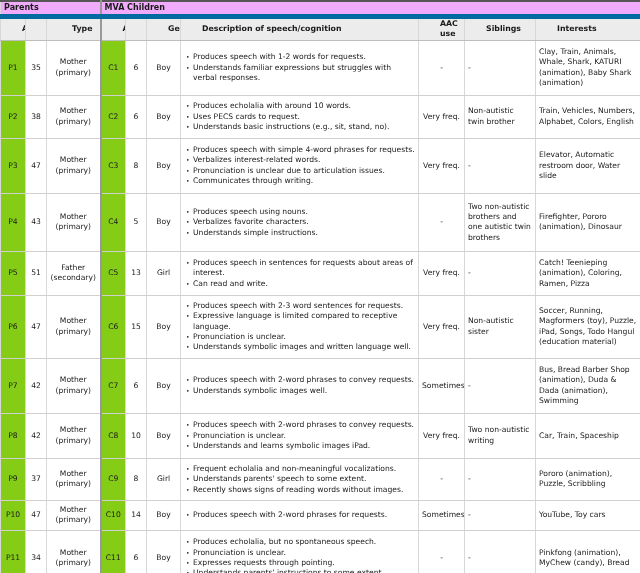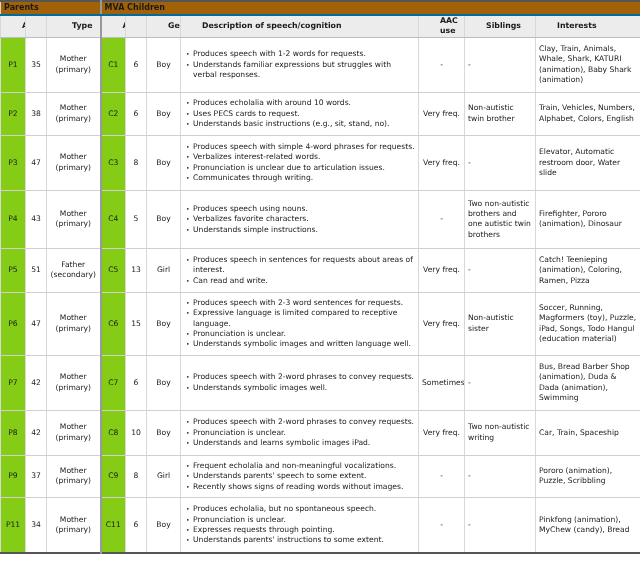--- a/index.html
+++ b/index.html
@@ -9,21 +9,21 @@
     width: 640px;
     table-layout: fixed;
     font-size: 7.6px;
     line-height: 10.4px;
     border-top: 2px solid #555;
     border-bottom: 2px solid #555;
     border-left: 1px solid #777;
     border-right: 1px solid #777;
   }
   table.t td, table.t th { border: 1px solid #d8d8d8; padding: 0 3px; vertical-align: middle; overflow: hidden; }
-  tr.grp th { background: #a16207; text-align: left; font-weight: bold; height: 12px; font-size: 8px; border-bottom: 2px solid #0369a1; }
+  tr.grp th { background: #f0abfc; text-align: left; font-weight: bold; height: 12px; font-size: 8px; border-bottom: 5px solid #0369a1; }
   tr.grp th.p { border-right: 2px solid #999; }
   tr.hdr th { background: #ececec; font-weight: bold; height: 13px; font-size: 7.8px; text-align: left; border-bottom: 1px solid #bdbdbd; padding-left: 21px; }
   tr.hdr th.c { text-align: center; }
   td.alias { background: #84cc16; font-weight: normal; text-align: center; }
   td.c { text-align: center; }
   td.type { text-align: center; border-radius: 10px; }
   td.sep, th.sep { border-right: 2px solid #999 !important; }
   td.desc ul { margin: 0; padding: 0 0 0 9px; list-style: none; }
   td.desc li { position: relative; }
   td.desc li::before { content: "•"; position: absolute; left: -7px; font-size: 6px; }
@@ -219,20 +219,36 @@
           <ul>
             <li>Frequent echolalia and non-meaningful vocalizations.</li>
             <li>Understands parents' speech to some extent.</li>
             <li>Recently shows signs of reading words without images.</li>
           </ul>
         </td>
         <td class="c">-</td>
         <td>-</td>
         <td class="interests">Pororo (animation), Puzzle, Scribbling</td>
       </tr>
+      <tr class="row" style="height: 30px;">
+        <td class="alias">P10</td>
+        <td class="c">47</td>
+        <td class="type sep">Mother (primary)</td>
+        <td class="alias">C10</td>
+        <td class="c">14</td>
+        <td class="c">Boy</td>
+        <td class="desc">
+          <ul>
+            <li>Produces speech with 2-word phrases for requests.</li>
+          </ul>
+        </td>
+        <td class="c">Sometimes</td>
+        <td>-</td>
+        <td class="interests">YouTube, Toy cars</td>
+      </tr>
       <tr class="row" style="height: 56px;">
         <td class="alias">P11</td>
         <td class="c">34</td>
         <td class="type sep">Mother (primary)</td>
         <td class="alias">C11</td>
         <td class="c">6</td>
         <td class="c">Boy</td>
         <td class="desc">
           <ul>
             <li>Produces echolalia, but no spontaneous speech.</li>

